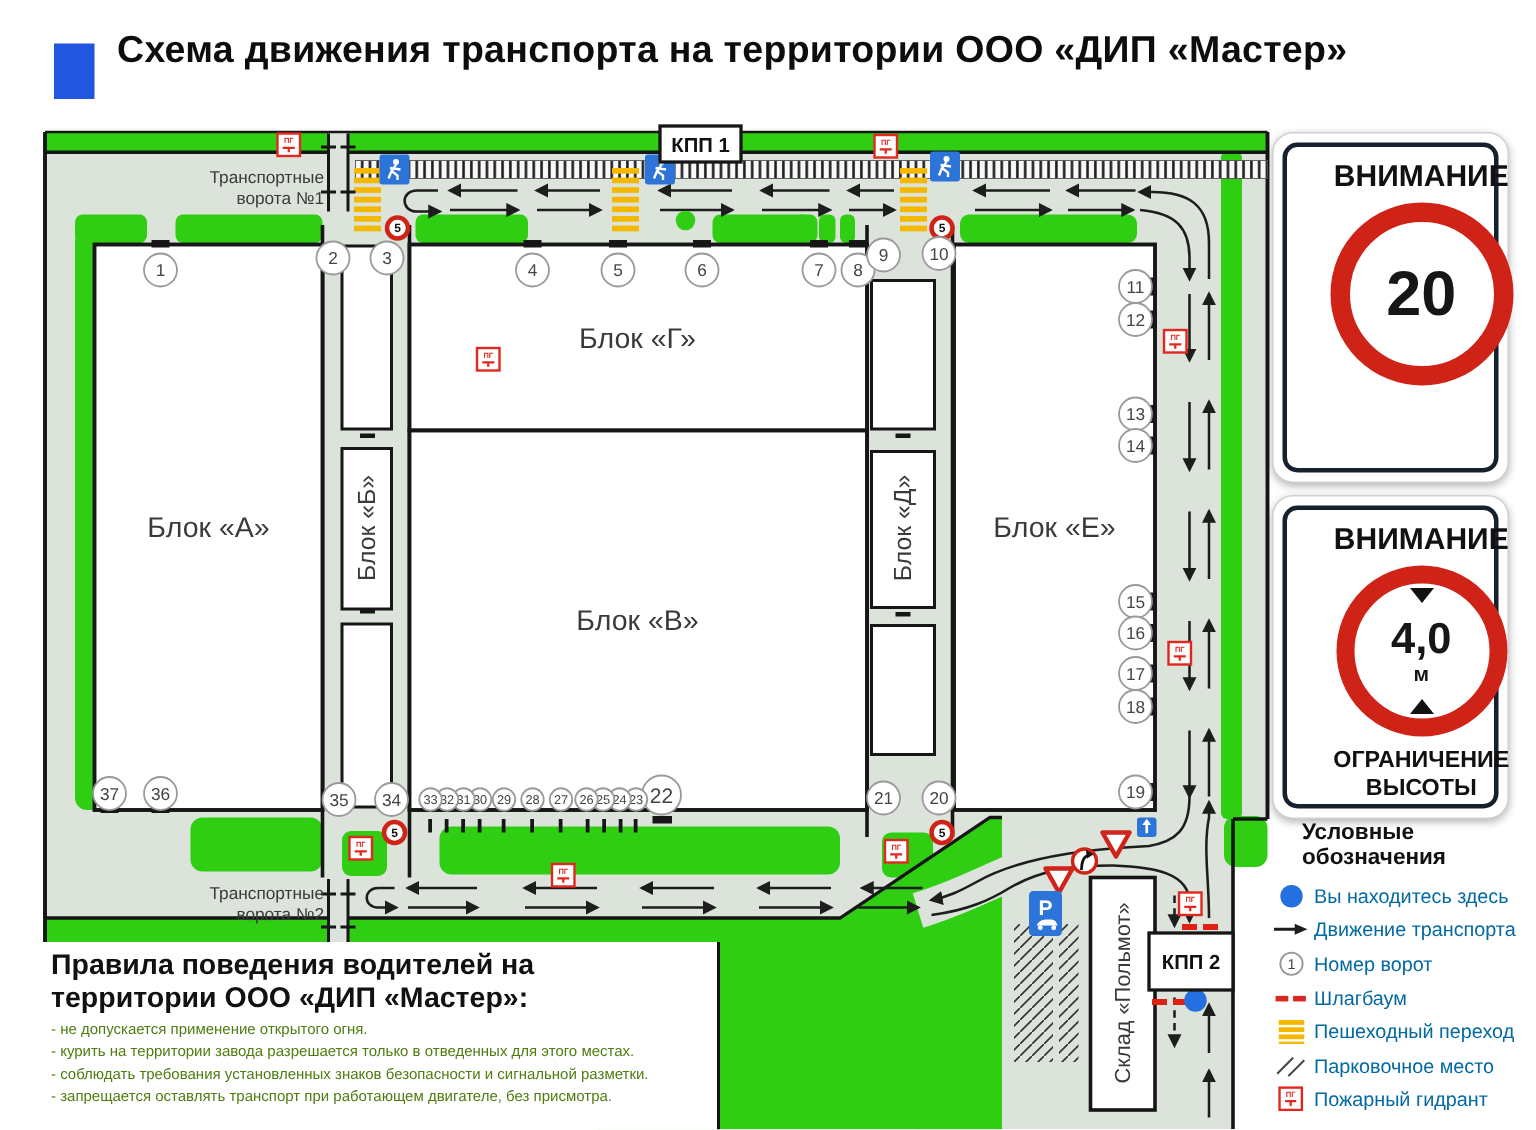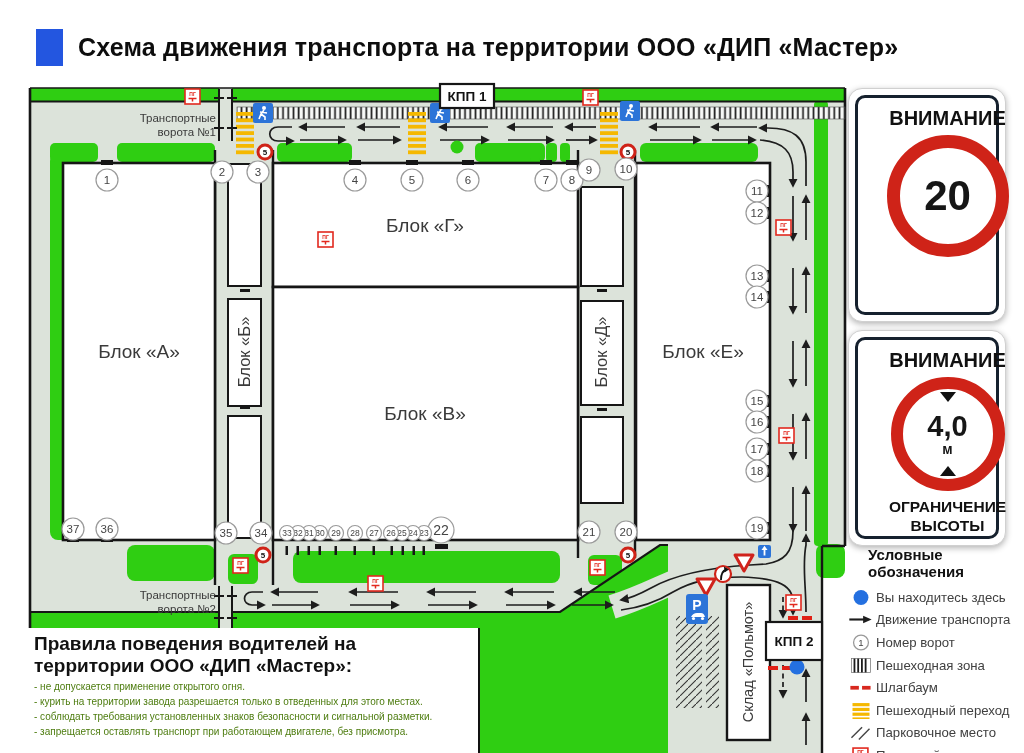--- a/index.html
+++ b/index.html
@@ -1,39 +1,39 @@
 <!DOCTYPE html>
 <html><head>
 <meta charset="utf-8">
 <style>
   html,body{margin:0;padding:0;background:#fff;font-family:"Liberation Sans",sans-serif;}
   .page{position:relative;width:1024px;height:753px;background:#fff;overflow:hidden;}
   .abs{position:absolute;}
   
   .hdr-square{left:36px;top:29px;width:27px;height:37px;background:#2356e0;}
-  .hdr-title{left:78px;top:33px;width:930px;font-size:25px;font-weight:800;color:#0d0d0d;letter-spacing:.2px;}
+  .hdr-title{left:78px;top:19px;width:930px;font-size:25px;font-weight:800;color:#0d0d0d;letter-spacing:.2px;}
   
   .sign-card{background:#fff;border:1px solid #d0d0d0;border-radius:14px;box-shadow:0 2px 6px rgba(0,0,0,.3);}
   .sign-inner{position:absolute;inset:6px;border:3px solid #16212e;border-radius:10px;display:flex;flex-direction:column;align-items:center;background:#fff;padding-left:41px;}
   .attn{font-weight:800;font-size:20px;color:#111;margin-top:9px;}
   .speed-circle{width:96px;height:96px;border-radius:50%;border:13px solid #cf2318;background:#fff;display:flex;align-items:center;justify-content:center;margin-top:5px;}
   .speed-num{font-size:42px;font-weight:800;color:#161616;}
   .sign-caption{font-weight:800;font-size:15.5px;text-align:center;line-height:1.22;margin-top:7px;color:#111;width:130px;}
   .height-circle{position:relative;width:90px;height:90px;border-radius:50%;border:12px solid #cf2318;background:#fff;display:flex;flex-direction:column;align-items:center;justify-content:center;margin-top:5px;}
   .h-val{font-size:29px;font-weight:800;color:#161616;line-height:.95;margin-top:2px;}
   .h-unit{font-size:14px;font-weight:800;color:#161616;}
   .tri{width:0;height:0;border-left:8px solid transparent;border-right:8px solid transparent;position:absolute;left:50%;transform:translateX(-50%);}
   .tri-d{top:3px;border-top:10px solid #111;}
   .tri-u{bottom:3px;border-bottom:10px solid #111;}
   
   .legend{left:846px;top:546px;width:178px;}
   .legend-title{font-size:15px;font-weight:800;color:#111;margin:0 0 6px 22px;}
   .legend-row{display:flex;align-items:center;height:22.6px;}
   .legend-ic{width:30px;display:flex;justify-content:center;}
-  .legend-lb{font-size:13.2px;color:#404040;}
+  .legend-lb{font-size:13.2px;color:#0369a1;}
   
   .rules{left:28px;top:628px;width:436px;height:125px;background:#fff;border-right:2.5px solid #111;padding:5px 8px 0 6px;}
   .rules-title{font-size:19px;font-weight:800;color:#111;margin-bottom:2px;}
   .rule-line{font-size:10px;color:#4d7c0f;line-height:1.5;}
   svg text{font-family:"Liberation Sans",sans-serif;}
 </style>
 </head>
 <body>
 
 <div class="page">
@@ -562,34 +562,20 @@
             <svg width="24" height="17" viewBox="0 0 22 16">
               <circle cx="11" cy="8" r="7" fill="#fff" stroke="#999" stroke-width="1.2"></circle>
               <text x="11" y="11" font-size="9" fill="#444" text-anchor="middle">1</text>
             </svg>
           </span>
           <span class="legend-lb">Номер ворот</span>
         </div>
         <div class="legend-row">
           <span class="legend-ic">
             <svg width="24" height="17" viewBox="0 0 22 16">
-              <rect x="2" y="1.5" width="18" height="13" fill="#fff" stroke="#777" stroke-width="0.7"></rect>
-              <g fill="#1c1c1c">
-                <rect x="4" y="1.5" width="1.7" height="13"></rect>
-                <rect x="7.5" y="1.5" width="1.7" height="13"></rect>
-                <rect x="11" y="1.5" width="1.7" height="13"></rect>
-                <rect x="14.5" y="1.5" width="1.7" height="13"></rect>
-              </g>
-            </svg>
-          </span>
-          <span class="legend-lb">Пешеходная зона</span>
-        </div>
-        <div class="legend-row">
-          <span class="legend-ic">
-            <svg width="24" height="17" viewBox="0 0 22 16">
               <rect x="1" y="6.5" width="8" height="3.5" fill="#d8281f"></rect>
               <rect x="12" y="6.5" width="8" height="3.5" fill="#d8281f"></rect>
             </svg>
           </span>
           <span class="legend-lb">Шлагбаум</span>
         </div>
         <div class="legend-row">
           <span class="legend-ic">
             <svg width="24" height="17" viewBox="0 0 22 16">
               <g fill="#f5b800">

